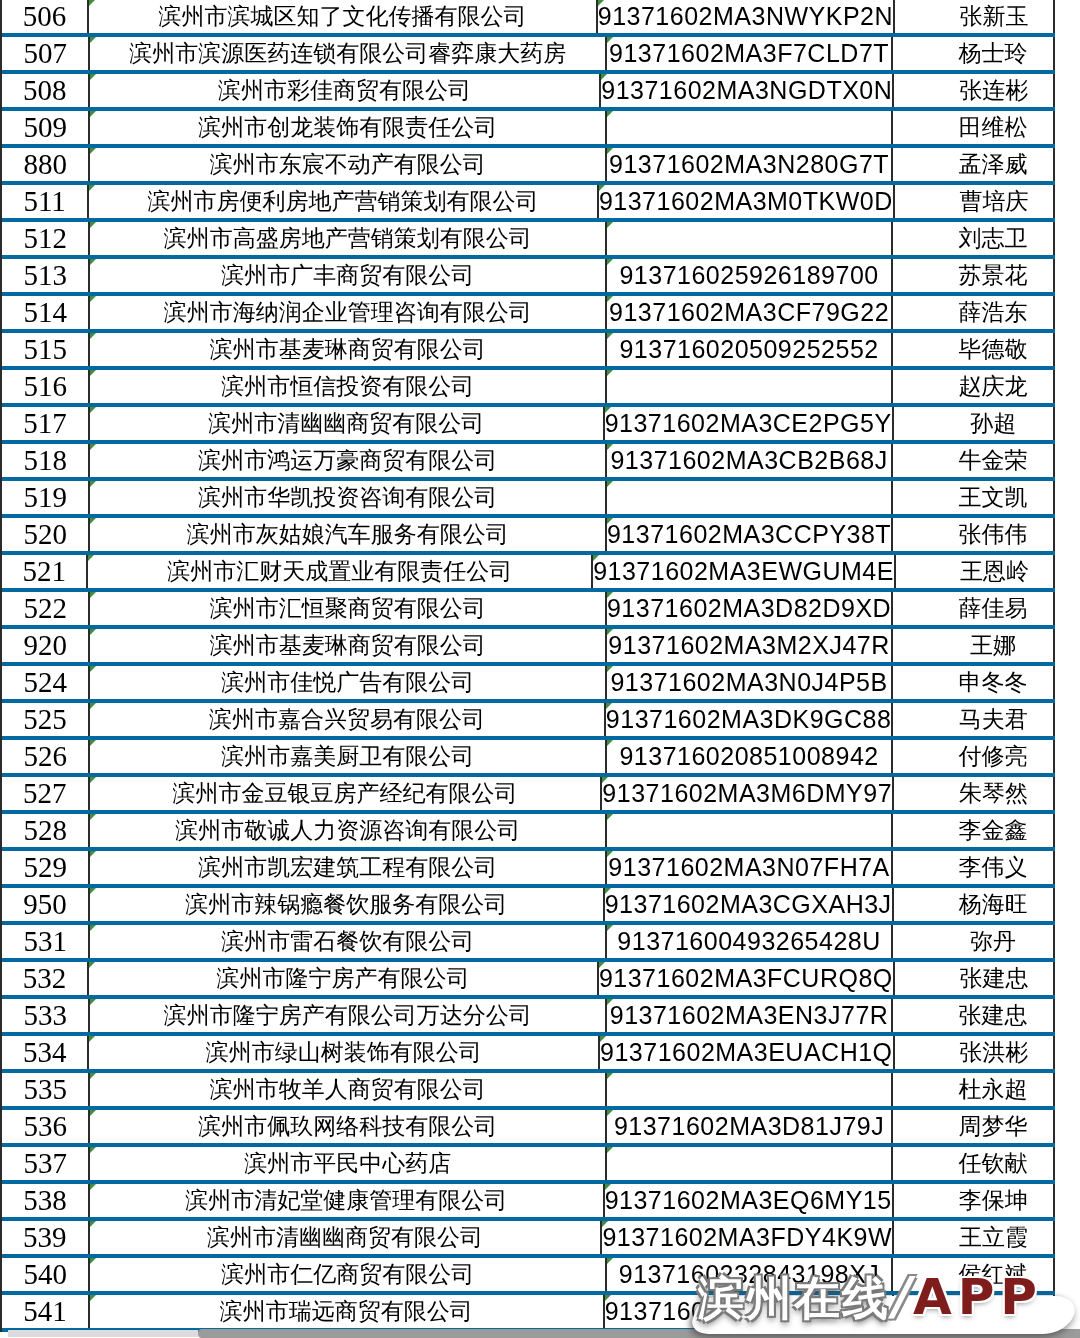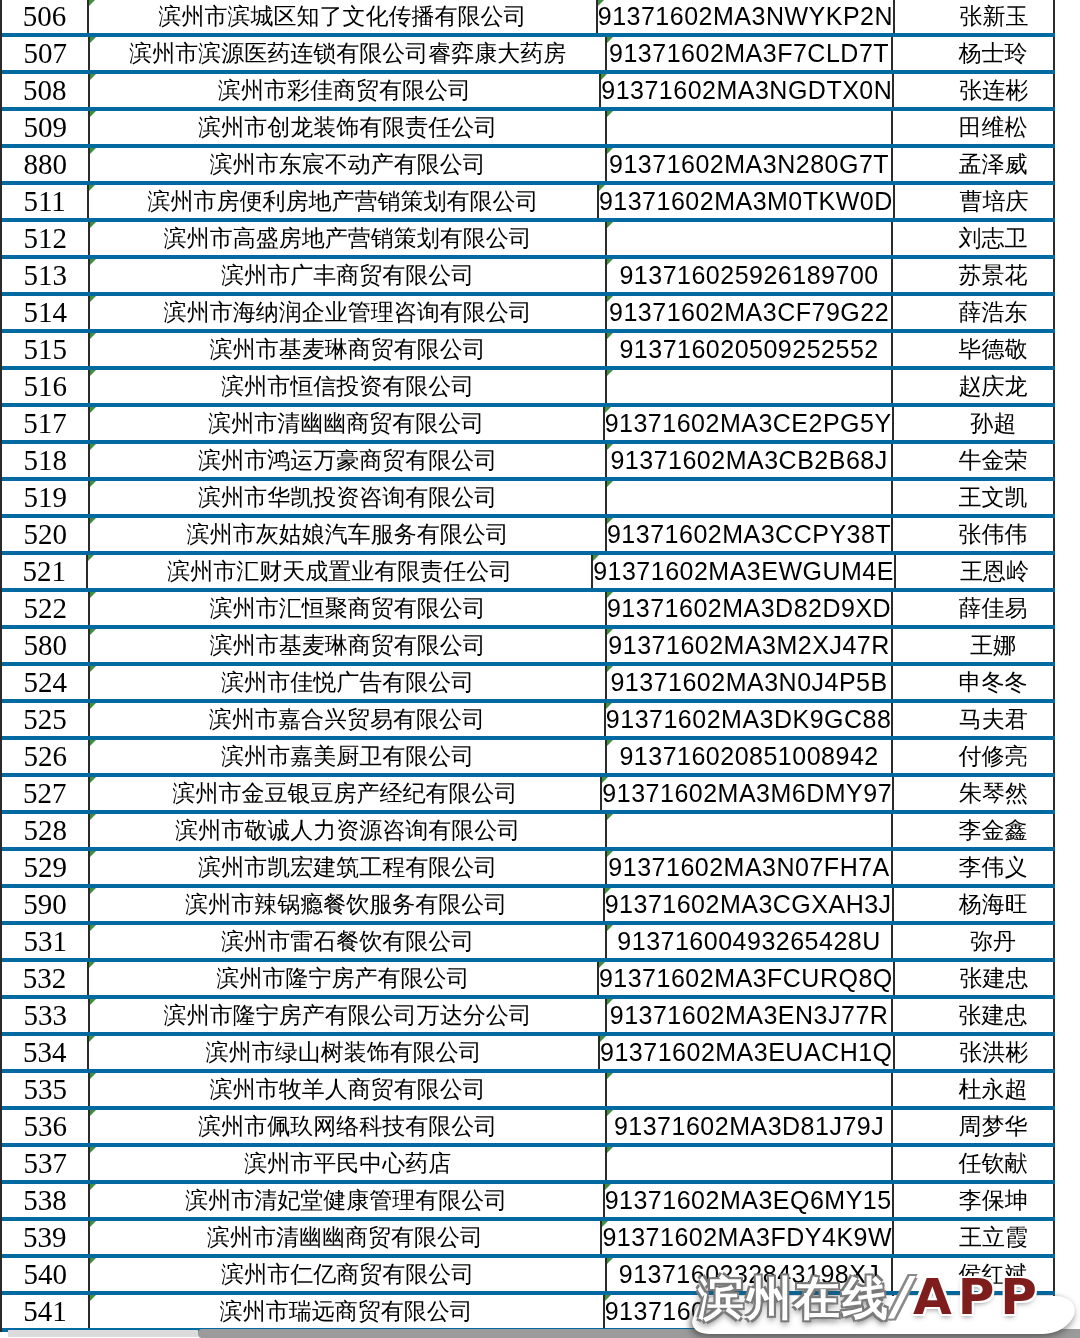--- a/index.html
+++ b/index.html
@@ -227,21 +227,21 @@
   </div>
 
   <div class="reg-row">
     <div class="cell cell-index">522</div>
     <div class="cell cell-company">滨州市汇恒聚商贸有限公司</div>
     <div class="cell cell-code">91371602MA3D82D9XD</div>
     <div class="cell cell-person">薛佳易</div>
   </div>
 
   <div class="reg-row">
-    <div class="cell cell-index">580</div>
+    <div class="cell cell-index">920</div>
     <div class="cell cell-company">滨州市基麦琳商贸有限公司</div>
     <div class="cell cell-code">91371602MA3M2XJ47R</div>
     <div class="cell cell-person">王娜</div>
   </div>
 
   <div class="reg-row">
     <div class="cell cell-index">524</div>
     <div class="cell cell-company">滨州市佳悦广告有限公司</div>
     <div class="cell cell-code">91371602MA3N0J4P5B</div>
     <div class="cell cell-person">申冬冬</div>
@@ -276,21 +276,21 @@
   </div>
 
   <div class="reg-row">
     <div class="cell cell-index">529</div>
     <div class="cell cell-company">滨州市凯宏建筑工程有限公司</div>
     <div class="cell cell-code">91371602MA3N07FH7A</div>
     <div class="cell cell-person">李伟义</div>
   </div>
 
   <div class="reg-row">
-    <div class="cell cell-index">590</div>
+    <div class="cell cell-index">950</div>
     <div class="cell cell-company">滨州市辣锅瘾餐饮服务有限公司</div>
     <div class="cell cell-code">91371602MA3CGXAH3J</div>
     <div class="cell cell-person">杨海旺</div>
   </div>
 
   <div class="reg-row">
     <div class="cell cell-index">531</div>
     <div class="cell cell-company">滨州市雷石餐饮有限公司</div>
     <div class="cell cell-code">91371600493265428U</div>
     <div class="cell cell-person">弥丹</div>

